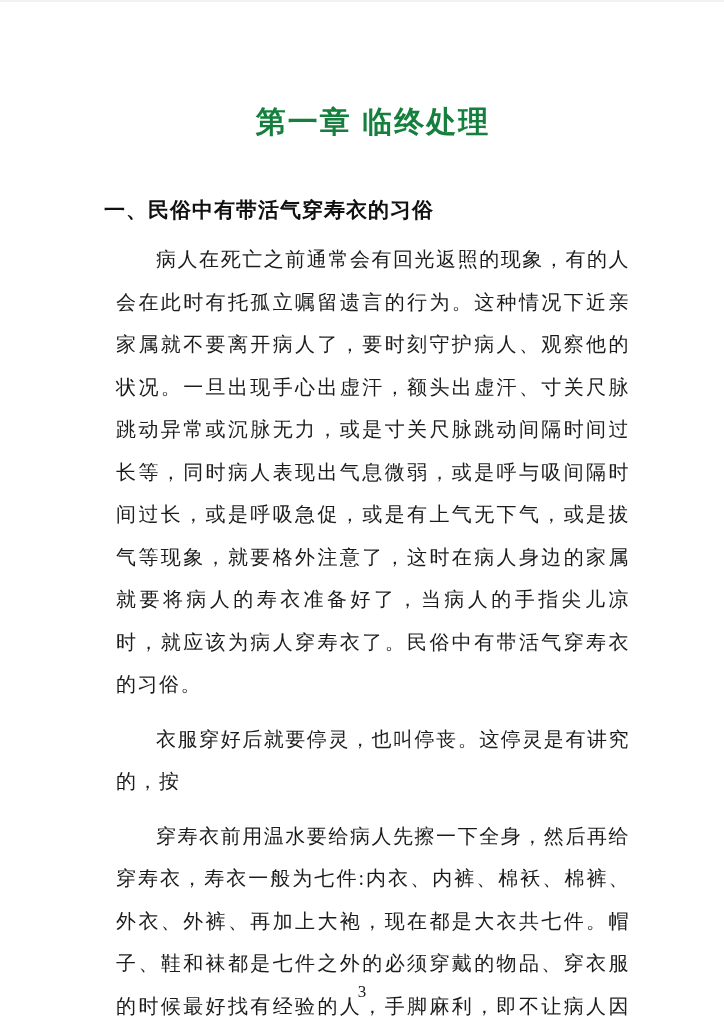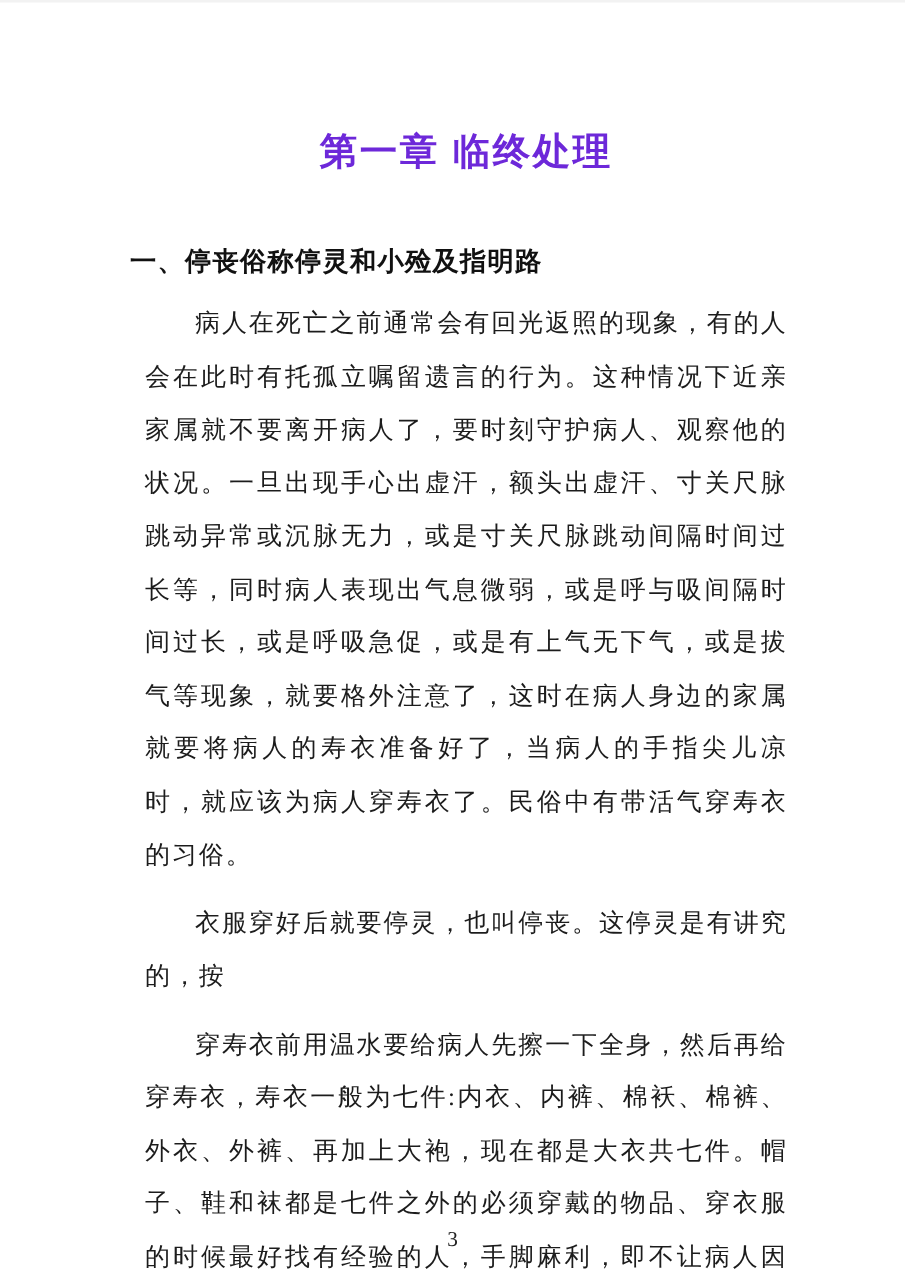--- a/index.html
+++ b/index.html
@@ -25,21 +25,21 @@
     top: 0;
   }
   .chapter-title {
     margin: 98px 0 0 0;
     text-align: center;
     font-family: "Liberation Sans", "DejaVu Sans", sans-serif;
     font-weight: bold;
     font-size: 30px;
     line-height: 44px;
     letter-spacing: 2px;
-    color: #6d28d9;
+    color: #15803d;
   }
   .section-heading {
     margin: 52px 0 0 0;
     font-family: "Liberation Sans", "DejaVu Sans", sans-serif;
     font-weight: bold;
     font-size: 21px;
     line-height: 28px;
     letter-spacing: 1px;
     color: #111111;
   }
@@ -65,21 +65,21 @@
     font-size: 17px;
     color: #222222;
   }
 </style>
 </head>
 <body>
 
 <div class="page">
   <div class="text-block">
     <h1 class="chapter-title">第一章 临终处理</h1>
-    <h2 class="section-heading">一、停丧俗称停灵和小殓及指明路</h2>
+    <h2 class="section-heading">一、民俗中有带活气穿寿衣的习俗</h2>
     <div class="body-text">
       <p>病人在死亡之前通常会有回光返照的现象，有的人会在此时有托孤立嘱留遗言的行为。这种情况下近亲家属就不要离开病人了，要时刻守护病人、观察他的状况。一旦出现手心出虚汗，额头出虚汗、寸关尺脉跳动异常或沉脉无力，或是寸关尺脉跳动间隔时间过长等，同时病人表现出气息微弱，或是呼与吸间隔时间过长，或是呼吸急促，或是有上气无下气，或是拔气等现象，就要格外注意了，这时在病人身边的家属就要将病人的寿衣准备好了，当病人的手指尖儿凉时，就应该为病人穿寿衣了。民俗中有带活气穿寿衣的习俗。</p>
       <p>衣服穿好后就要停灵，也叫停丧。这停灵是有讲究的，按</p>
       <p>穿寿衣前用温水要给病人先擦一下全身，然后再给穿寿衣，寿衣一般为七件:内衣、内裤、棉袄、棉裤、外衣、外裤、再加上大袍，现在都是大衣共七件。帽子、鞋和袜都是七件之外的必须穿戴的物品、穿衣服的时候最好找有经验的人，手脚麻利，即不让病人因穿衣时折腾时间过长而遭罪，又不会在穿衣过程中而咽气。</p>
     </div>
   </div>
   <div class="page-number">3</div>
 </div>
 
 </body></html>

